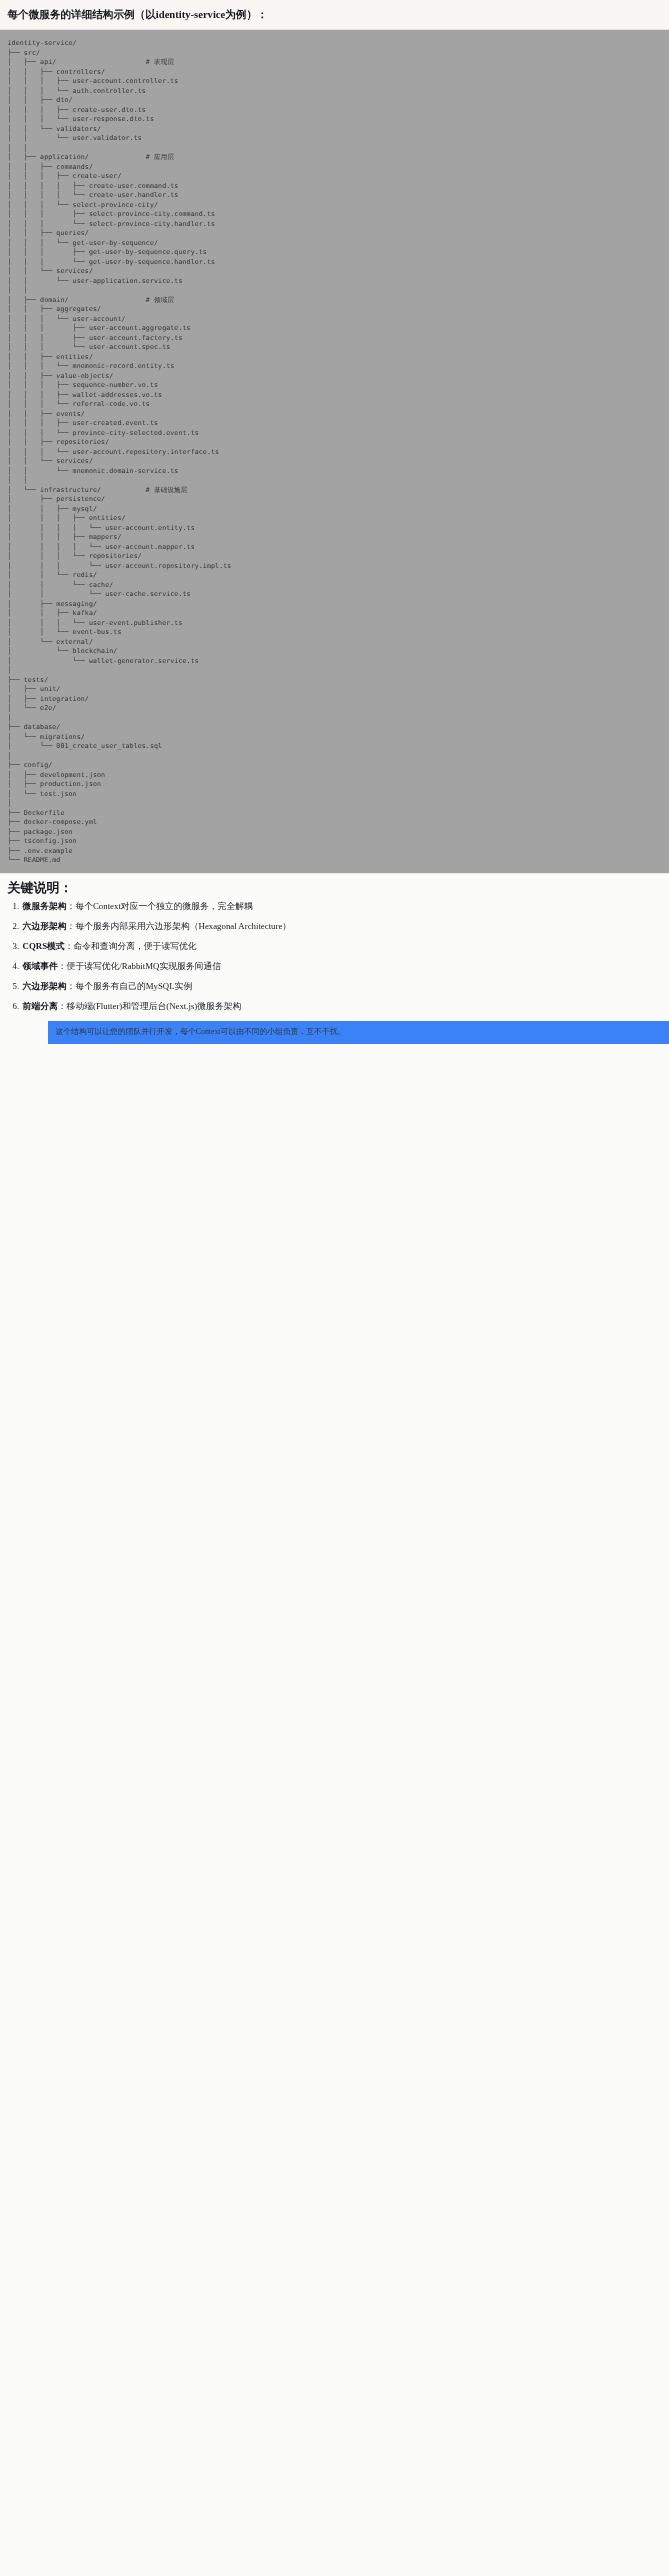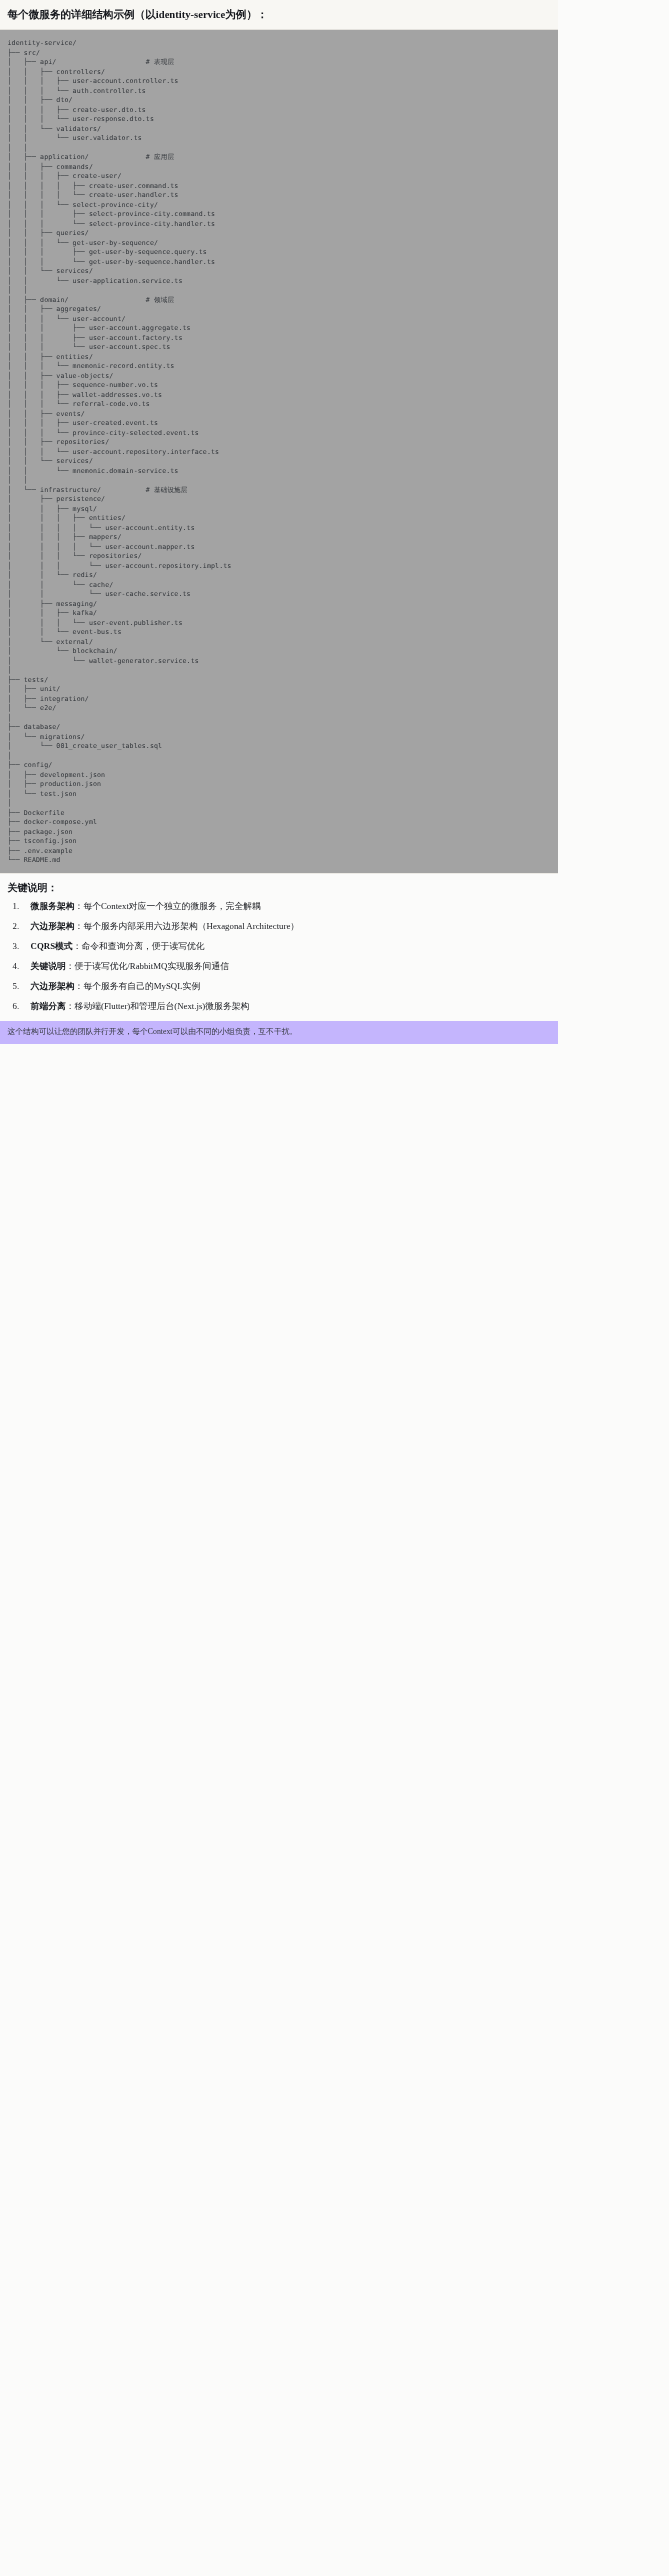--- a/index.html
+++ b/index.html
@@ -3,21 +3,21 @@
 <meta charset="utf-8">
 <style>
   html,body{margin:0;padding:0;}
   body{
     width:669px;
     background:#fbfbfa;
     font-family:"Liberation Serif", serif;
     color:#1f1f1f;
     -webkit-font-smoothing:antialiased;
   }
-  .page{width:558px;box-sizing:border-box;}
+  .page{width:669px;box-sizing:border-box;}
 
   
   .header{
     background:#f8f7f3;
     border-bottom:0.6px solid #e3e1dc;
     padding:8.8px 7.5px 8.1px 7.5px;
     box-sizing:border-box;
   }
   .header-title{
     font-family:"Liberation Serif", serif;
@@ -50,48 +50,49 @@
   
   .notes{
     background:#fbfbfa;
     padding:7.5px 7.5px 2.5px 7.5px;
     box-sizing:border-box;
     border-top:0.6px solid #eceae5;
   }
   .notes-heading{
     font-family:"Liberation Serif", serif;
     font-weight:bold;
-    font-size:10px;
+    font-size:13px;
     line-height:12.5px;
     color:#16181d;
     margin:0 0 5.6px 0;
   }
   ol.notes-list{
     margin:0;
     padding:0 0 0 13.8px;
     list-style:decimal;
   }
   ol.notes-list > li{
     font-family:"Liberation Serif", serif;
     font-size:8.8px;
     line-height:12.5px;
     color:#16181d;
     margin:0 0 7.5px 0;
     padding-left:1.3px;
   }
   ol.notes-list > li:last-child{margin-bottom:6.3px;}
-  .note-term{font-weight:bold;margin-left:8px;}
+  .note-term{font-weight:bold;}
   .note-sep{font-weight:normal;}
   .note-desc{font-weight:normal;}
 
   
   .footer{
-    background:#c4b5fd;
+    background:#3b82f6;
     padding:5px 7.5px 6.3px 7.5px;
     box-sizing:border-box;
+    margin-left:48px;
   }
   .footer-text{
     font-family:"Liberation Serif", serif;
     font-size:7.8px;
     line-height:11.3px;
     color:#32363c;
     margin:0;
     white-space:nowrap;
   }
 </style>
@@ -200,21 +201,21 @@
       <li>
         <span class="note-term">微服务架构</span><span class="note-sep">：</span><span class="note-desc">每个Context对应一个独立的微服务，完全解耦</span>
       </li>
       <li>
         <span class="note-term">六边形架构</span><span class="note-sep">：</span><span class="note-desc">每个服务内部采用六边形架构（Hexagonal Architecture）</span>
       </li>
       <li>
         <span class="note-term">CQRS模式</span><span class="note-sep">：</span><span class="note-desc">命令和查询分离，便于读写优化</span>
       </li>
       <li>
-        <span class="note-term">关键说明</span><span class="note-sep">：</span><span class="note-desc">便于读写优化/RabbitMQ实现服务间通信</span>
+        <span class="note-term">领域事件</span><span class="note-sep">：</span><span class="note-desc">便于读写优化/RabbitMQ实现服务间通信</span>
       </li>
       <li>
         <span class="note-term">六边形架构</span><span class="note-sep">：</span><span class="note-desc">每个服务有自己的MySQL实例</span>
       </li>
       <li>
         <span class="note-term">前端分离</span><span class="note-sep">：</span><span class="note-desc">移动端(Flutter)和管理后台(Next.js)微服务架构</span>
       </li>
     </ol>
   </div>
 

